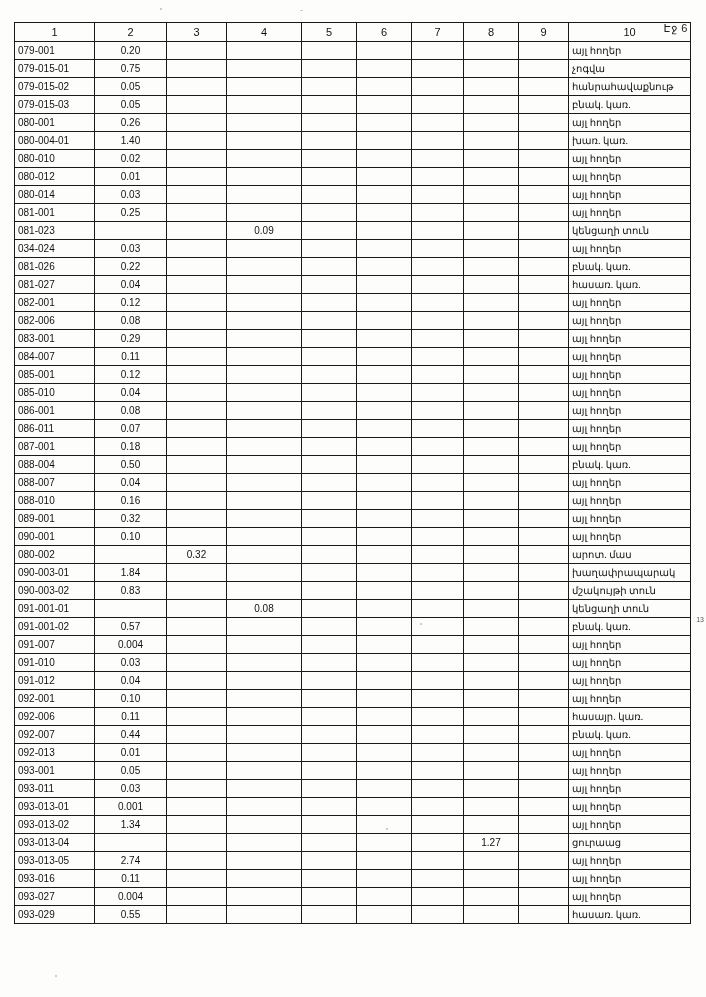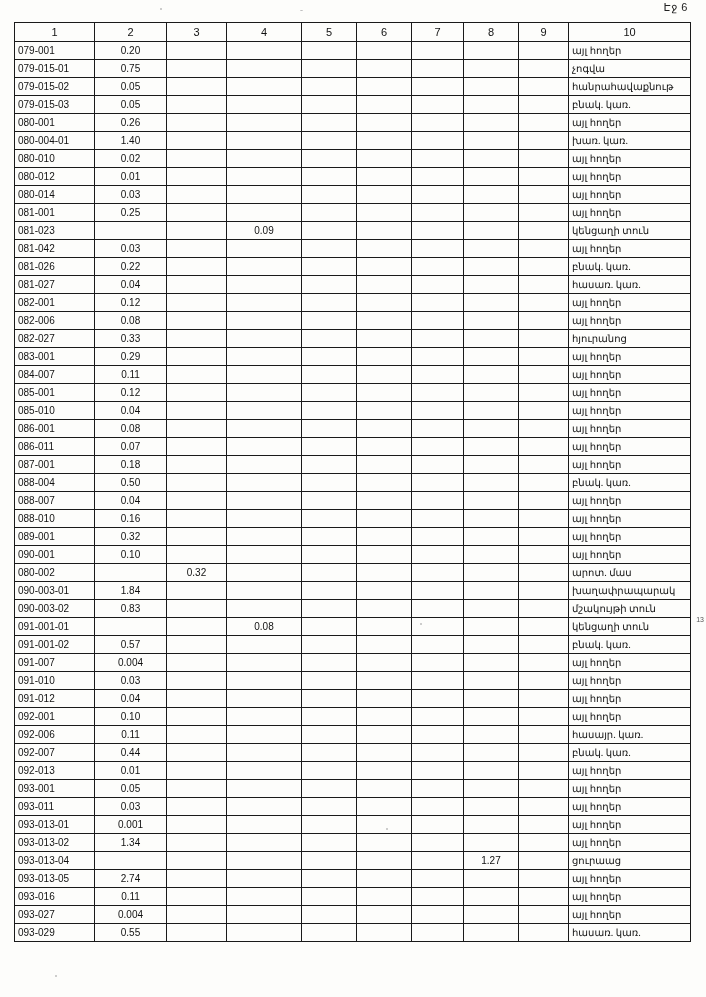--- a/index.html
+++ b/index.html
@@ -18,21 +18,21 @@
   .page {
     position: absolute;
     left: 0; top: 0;
     width: 706px;
     height: 997px;
     background: #fdfdfb;
   }
   .page-number {
     position: absolute;
     right: 18px;
-    top: 1px;
+    top: 22px;
     font-size: 11px;
     letter-spacing: 0.5px;
     color: #222;
   }
   .side-mark {
     position: absolute;
     right: 2px;
     top: 616px;
     font-size: 7px;
     color: #555;
@@ -255,21 +255,21 @@
           <td class="c-num"></td>
           <td class="c-num">0.09</td>
           <td class="c-num"></td>
           <td class="c-num"></td>
           <td class="c-num"></td>
           <td class="c-num"></td>
           <td class="c-num"></td>
           <td class="c-name">կենցաղի տուն</td>
         </tr>
         <tr>
-          <td class="c-code">081-042</td>
+          <td class="c-code">034-024</td>
           <td class="c-num">0.03</td>
           <td class="c-num"></td>
           <td class="c-num"></td>
           <td class="c-num"></td>
           <td class="c-num"></td>
           <td class="c-num"></td>
           <td class="c-num"></td>
           <td class="c-num"></td>
           <td class="c-name">այլ հողեր</td>
         </tr>
@@ -313,32 +313,20 @@
           <td class="c-code">082-006</td>
           <td class="c-num">0.08</td>
           <td class="c-num"></td>
           <td class="c-num"></td>
           <td class="c-num"></td>
           <td class="c-num"></td>
           <td class="c-num"></td>
           <td class="c-num"></td>
           <td class="c-num"></td>
           <td class="c-name">այլ հողեր</td>
-        </tr>
-        <tr>
-          <td class="c-code">082-027</td>
-          <td class="c-num">0.33</td>
-          <td class="c-num"></td>
-          <td class="c-num"></td>
-          <td class="c-num"></td>
-          <td class="c-num"></td>
-          <td class="c-num"></td>
-          <td class="c-num"></td>
-          <td class="c-num"></td>
-          <td class="c-name">հյուրանոց</td>
         </tr>
         <tr>
           <td class="c-code">083-001</td>
           <td class="c-num">0.29</td>
           <td class="c-num"></td>
           <td class="c-num"></td>
           <td class="c-num"></td>
           <td class="c-num"></td>
           <td class="c-num"></td>
           <td class="c-num"></td>

